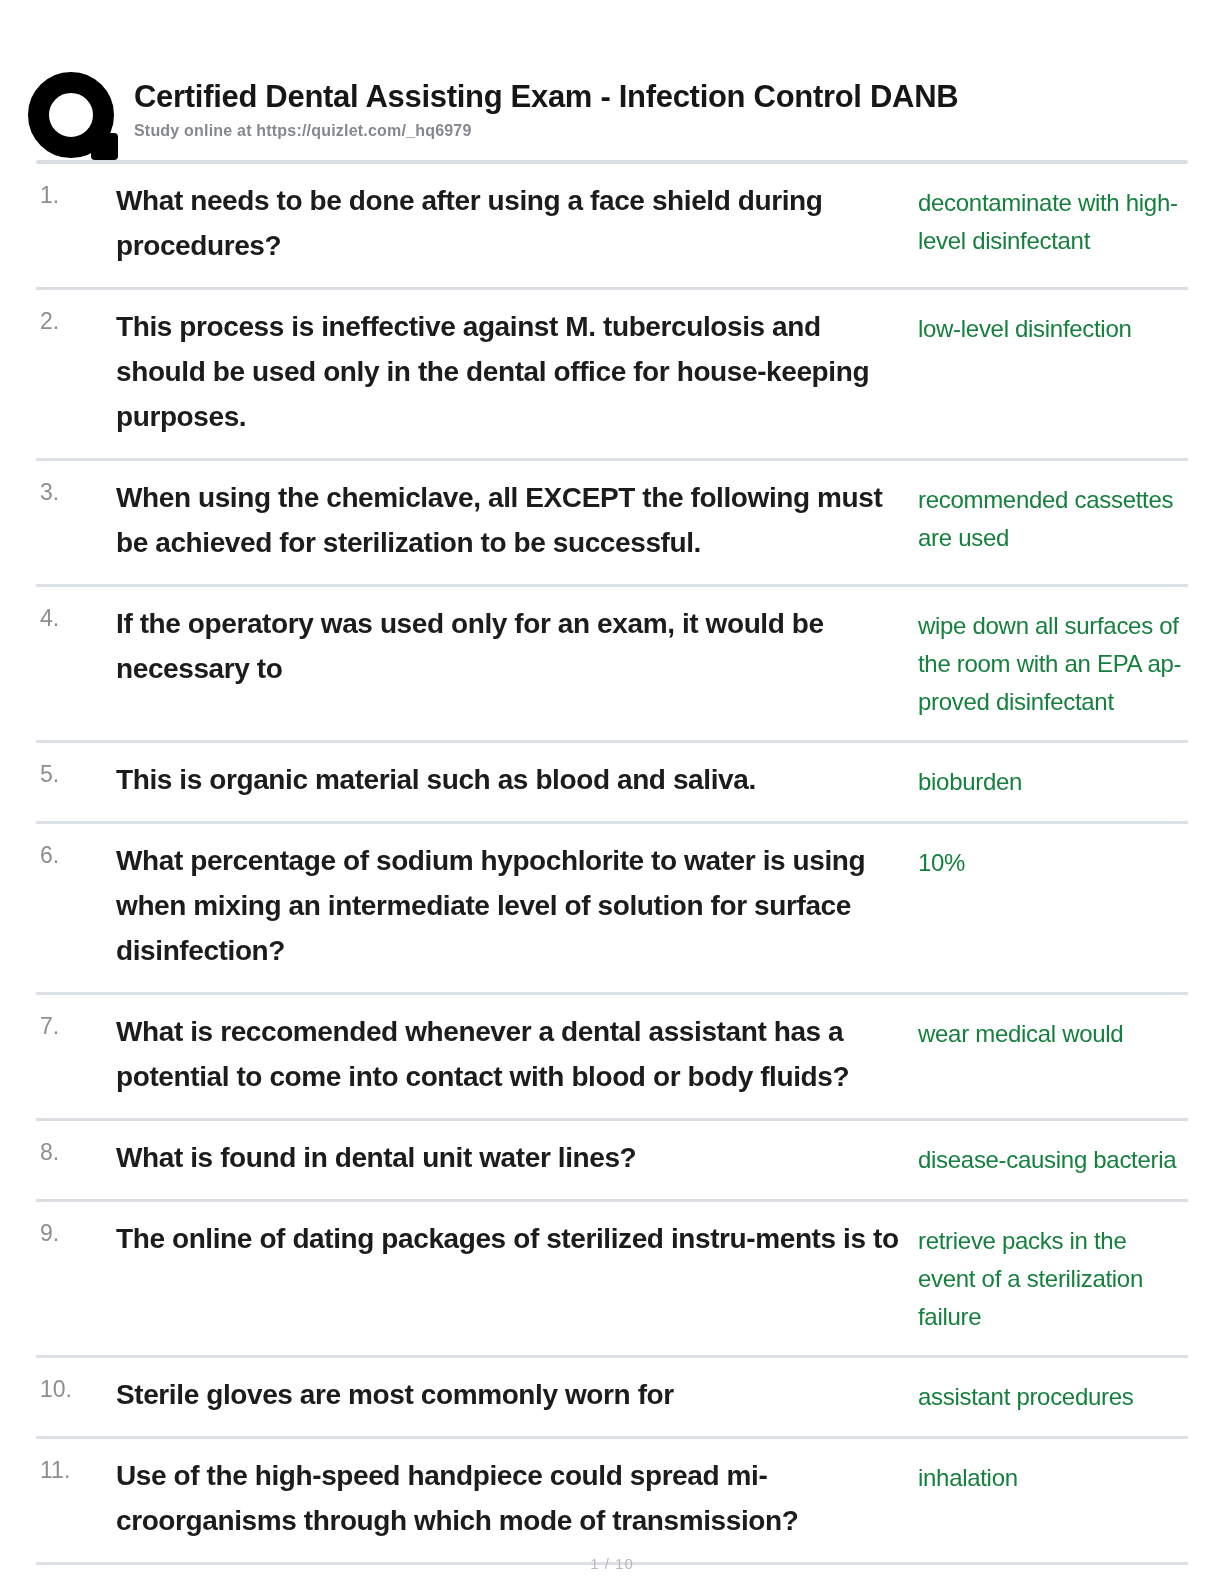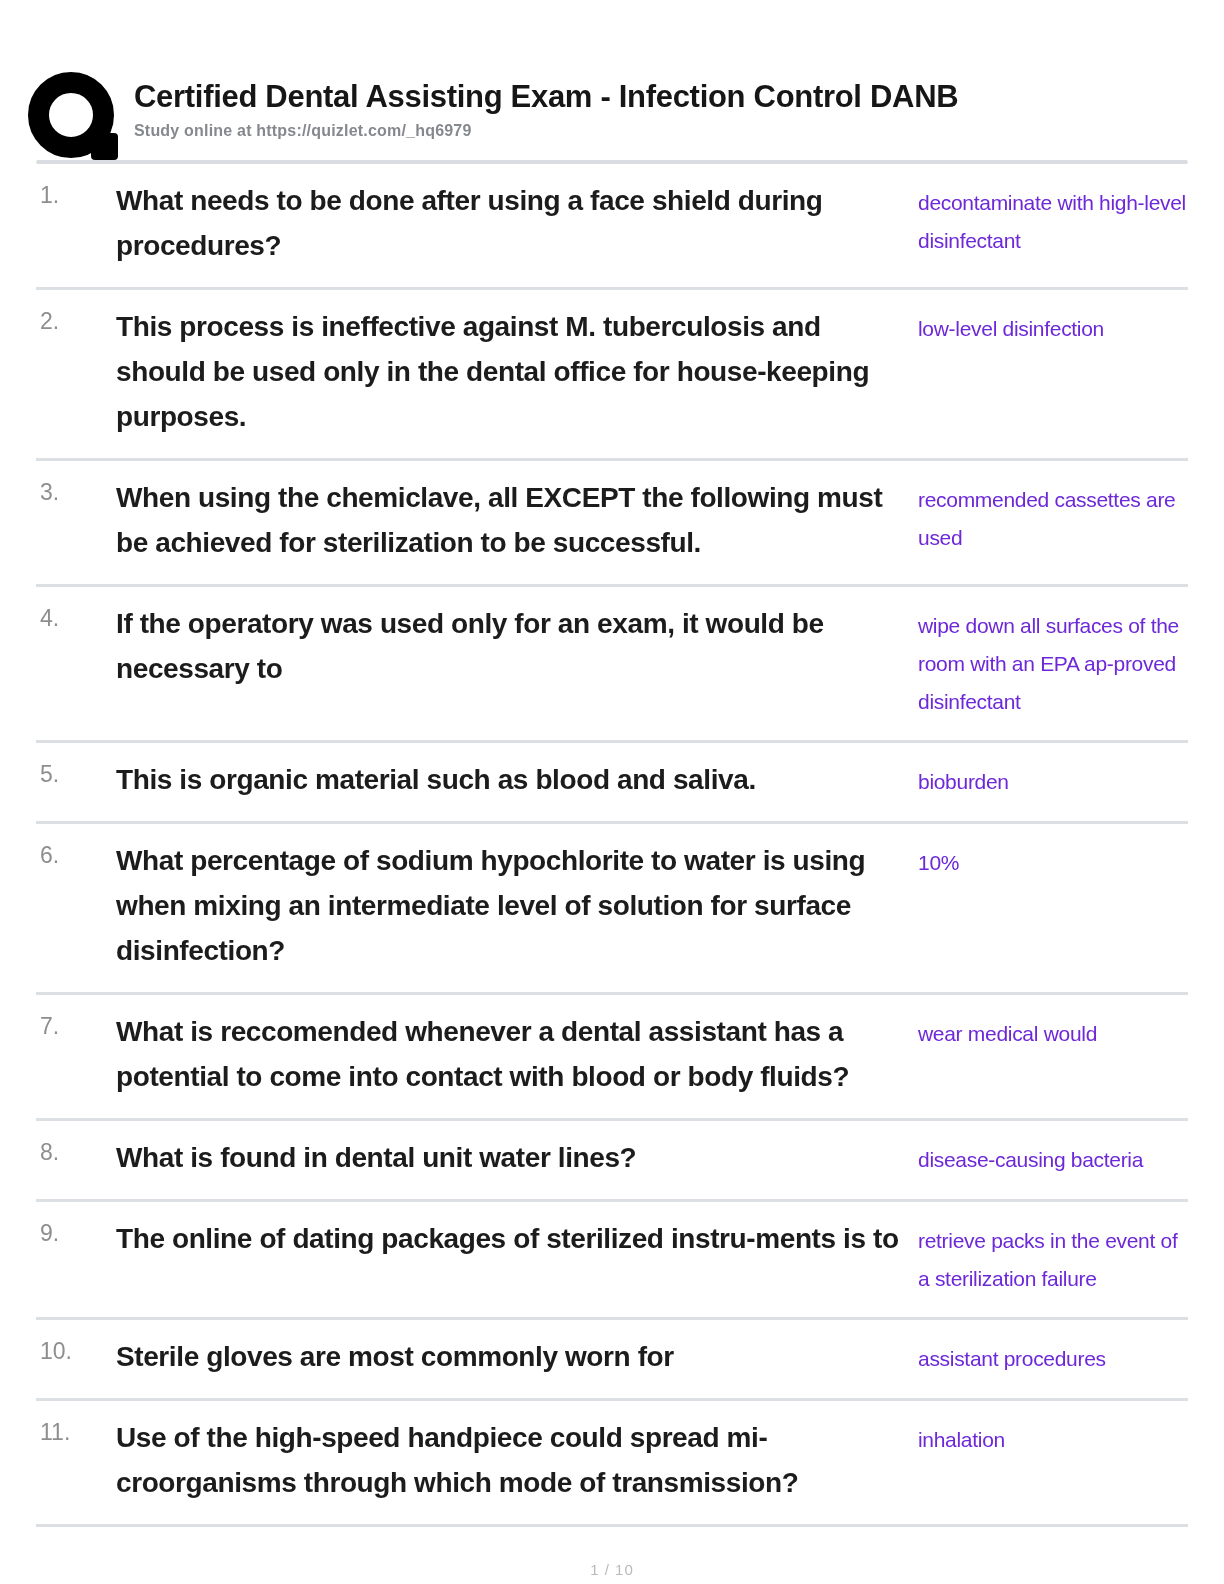--- a/index.html
+++ b/index.html
@@ -75,32 +75,32 @@
     padding: 4px 0 0 4px;
   }
   .card-question {
     font-size: 28px;
     line-height: 45px;
     color: #1c1c1c;
     font-weight: bold;
     letter-spacing: -0.4px;
   }
   .card-answer {
-    font-size: 21px;
+    font-size: 24px;
     line-height: 38px;
-    color: #6d28d9;
+    color: #15803d;
     letter-spacing: -0.3px;
     padding-top: 6px;
   }
 
   
   .footer {
     position: absolute;
     left: 0; right: 0;
-    bottom: 50px;
+    bottom: 56px;
     text-align: center;
     font-size: 15px;
     color: #b9b9b9;
     letter-spacing: 1px;
   }
 </style>
 </head>
 <body>
 
 <div class="page">

